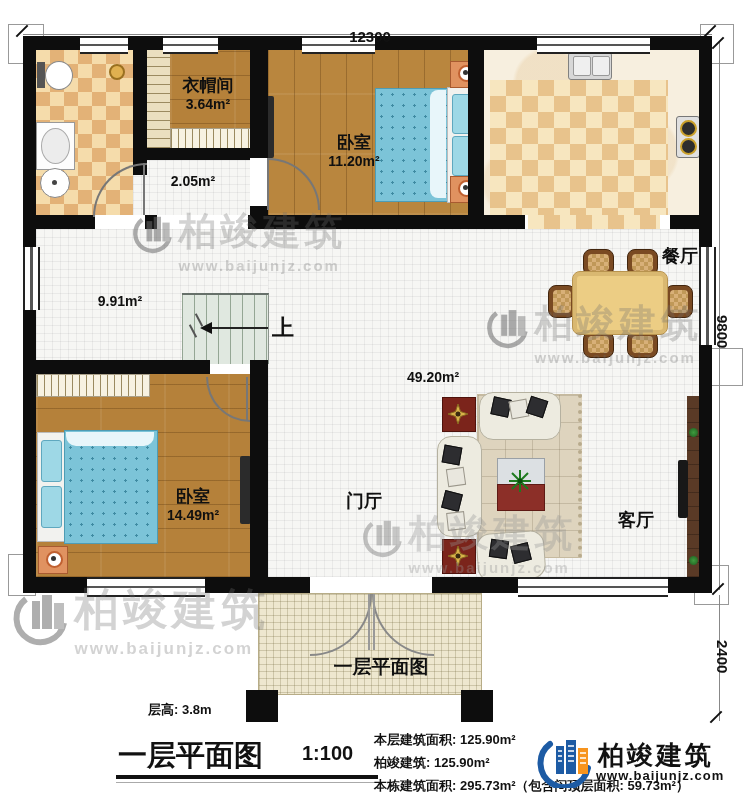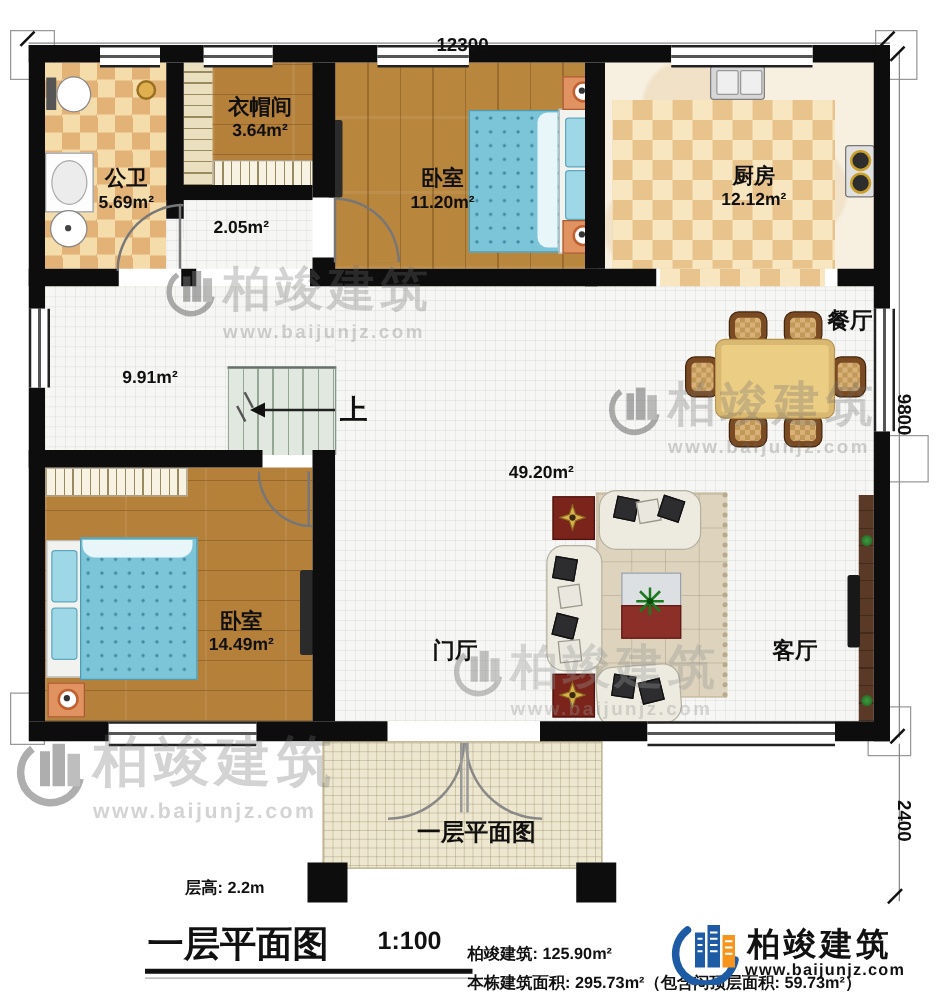--- a/index.html
+++ b/index.html
@@ -230,53 +230,45 @@
   <div class="furn headboard" style="left:37px;top:432px;width:27px;height:108px;"></div>
   <div class="furn pillow" style="left:41px;top:440px;width:19px;height:40px;z-index:21;"></div>
   <div class="furn pillow" style="left:41px;top:486px;width:19px;height:40px;z-index:21;"></div>
   <div class="furn dots" style="left:64px;top:430px;width:92px;height:112px;"></div>
   <div class="furn" style="left:66px;top:432px;width:88px;height:14px;background:#e8f6fa;border-radius:0 0 10px 10px;z-index:21;"></div>
   <div class="furn nstand" style="left:38px;top:546px;width:28px;height:26px;"></div>
   <div class="lamp" style="left:46px;top:551px;width:13px;height:13px;z-index:21;"></div>
   <div class="lampdot" style="left:51px;top:556px;width:5px;height:5px;z-index:22;"></div>
   <div class="furn" style="left:240px;top:456px;width:11px;height:68px;background:#2b2b2b;border-radius:2px;"></div>
 
-  <div class="label" style="left:64px;top:133px;width:74px;">
-    <span class="lbl-name">公卫</span>
-      <span class="lbl-area">5.69m²</span>
-  </div>
   <div class="label" style="left:166px;top:76px;width:84px;">
     <span class="lbl-name">衣帽间</span>
       <span class="lbl-area">3.64m²</span>
   </div>
   <div class="label" style="left:158px;top:173px;width:70px;">
     <span class="lbl-area">2.05m²</span>
   </div>
   <div class="label" style="left:308px;top:133px;width:92px;">
     <span class="lbl-name">卧室</span>
       <span class="lbl-area">11.20m²</span>
   </div>
-  <div class="label" style="left:556px;top:131px;width:94px;">
-    <span class="lbl-name">厨房</span>
-      <span class="lbl-area">12.12m²</span>
-  </div>
   <div class="label" style="left:85px;top:293px;width:70px;">
     <span class="lbl-area">9.91m²</span>
   </div>
   <div class="label" style="left:652px;top:246px;width:56px;font-size:18px;">
     <span>餐厅</span>
   </div>
   <div class="label" style="left:393px;top:369px;width:80px;">
     <span class="lbl-area">49.20m²</span>
   </div>
   <div class="label" style="left:146px;top:487px;width:94px;">
     <span class="lbl-name">卧室</span>
       <span class="lbl-area">14.49m²</span>
   </div>
-  <div class="label" style="left:336px;top:510px;width:56px;font-size:18px;">
+  <div class="label" style="left:336px;top:492px;width:56px;font-size:18px;font-family:Liberation Mono, monospace;">
     <span>门厅</span>
   </div>
   <div class="label" style="left:608px;top:510px;width:56px;font-size:18px;">
     <span>客厅</span>
   </div>
   <div class="label" style="left:328px;top:656px;width:106px;font-size:19px;">
     <span>一层平面图</span>
   </div>
 
   <div class="wm" style="left:132px;top:206px;">
@@ -321,25 +313,26 @@
         <rect x="20" y="12" width="8" height="28" fill="#8a8a8a"></rect>
         <rect x="30" y="6" width="10" height="34" fill="#8a8a8a"></rect>
         <rect x="42" y="14" width="10" height="26" fill="#9a9a9a"></rect>
       </svg>
     <span style="display:inline-block;vertical-align:top;">
       <span style="display:block;font-size:38px;letter-spacing:4px;">柏竣建筑</span>
       <span class="url" style="display:block;font-size:15px;">www.baijunjz.com</span>
     </span>
   </div>
 
-  <div class="ftext" style="left:148px;top:701px;font-size:13px;">层高: 2.2m</div>
+  <div class="ftext" style="left:148px;top:701px;font-size:13px;">层高: 3.8m</div>
   <div class="ftext" style="left:118px;top:736px;font-size:29px;">一层平面图</div>
   <div class="ftext" style="left:302px;top:742px;font-size:20px;">1:100</div>
   <div class="abs" style="left:116px;top:775px;width:262px;height:4px;background:#111;z-index:60;"></div>
   <div class="abs" style="left:116px;top:782px;width:262px;height:1px;background:#aaa;z-index:60;"></div>
+  <div class="ftext" style="left:374px;top:731px;font-size:13px;">本层建筑面积: 125.90m²</div>
   <div class="ftext" style="left:374px;top:754px;font-size:13px;">柏竣建筑: 125.90m²</div>
   <div class="ftext" style="left:374px;top:777px;font-size:13px;">本栋建筑面积: 295.73m²（包含闷顶层面积: 59.73m²）</div>
 
   <svg class="abs" style="left:536px;top:734px;z-index:61;" width="58" height="54" viewBox="0 0 58 54">
     <path d="M14 10A24 24 0 1 0 52 34" fill="none" stroke="#1d5ba4" stroke-width="6" stroke-linecap="round"></path>
     <rect x="20" y="12" width="8" height="28" fill="#1d5ba4"></rect>
     <rect x="30" y="6" width="10" height="34" fill="#1d5ba4"></rect>
     <rect x="42" y="14" width="10" height="26" fill="#f7941d"></rect>
     <g stroke="#fff" stroke-width="1.5">
         <path d="M22 17h4M22 22h4M22 27h4M32 12h6M32 17h6M32 22h6M32 27h6M44 19h6M44 24h6M44 29h6"></path>

